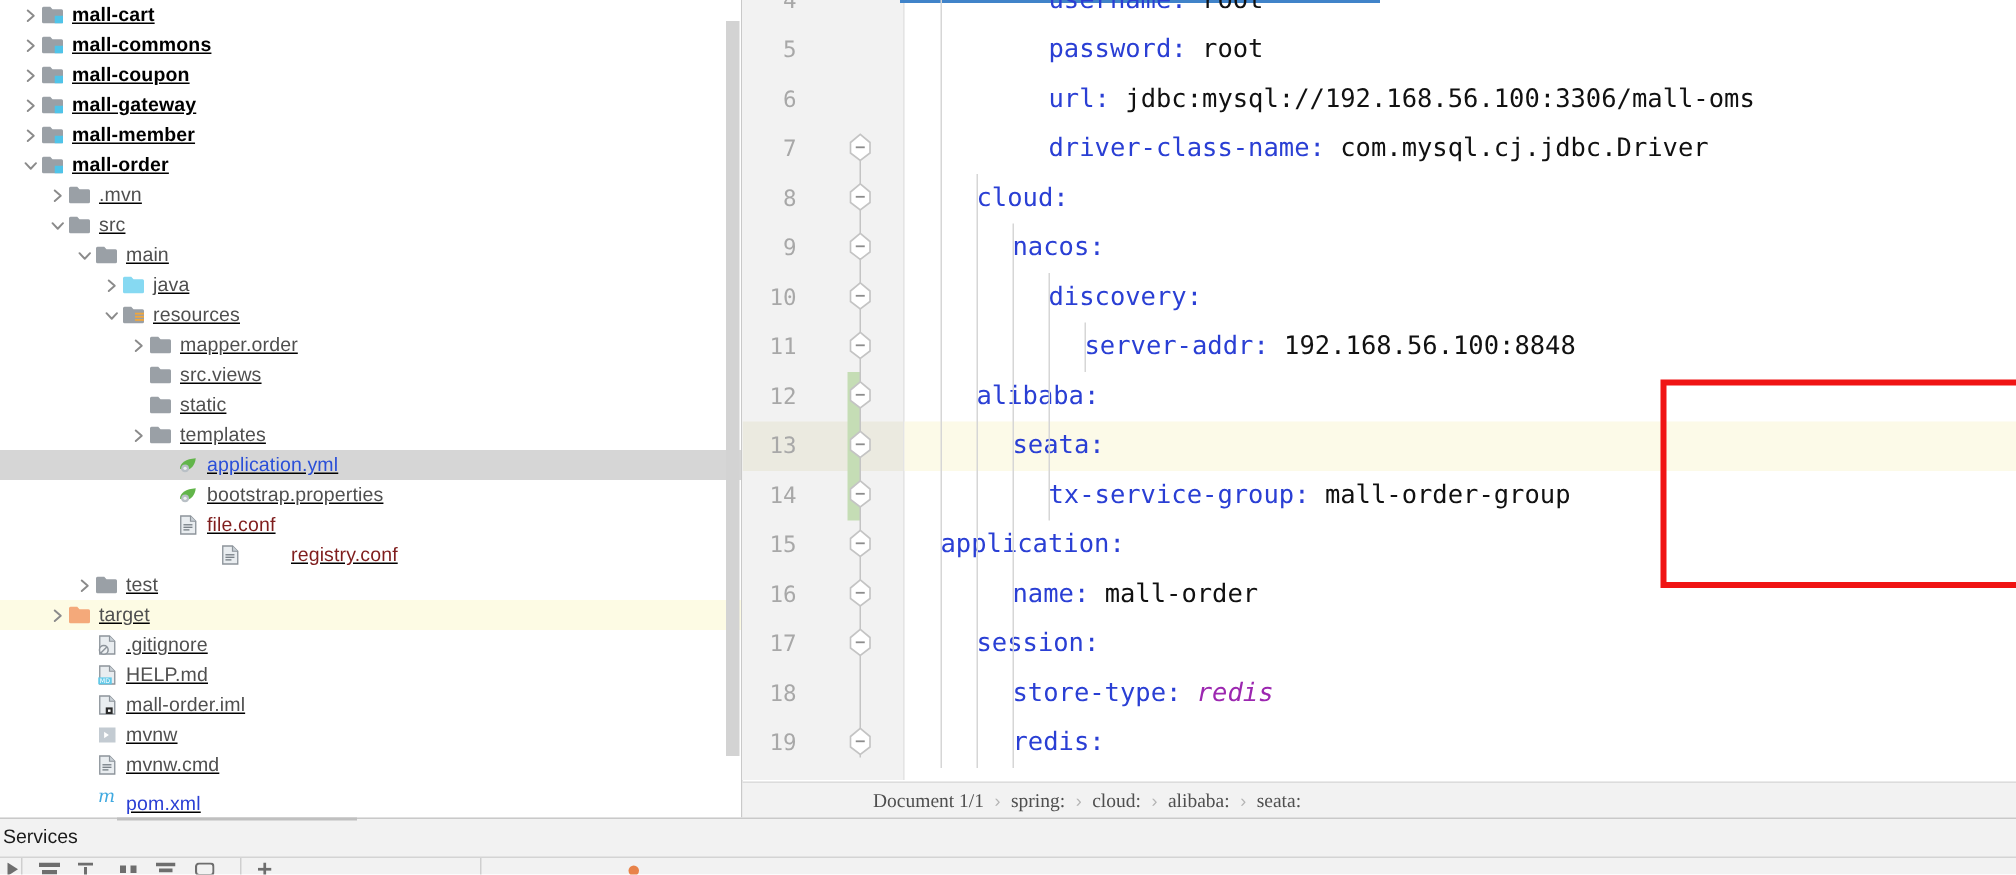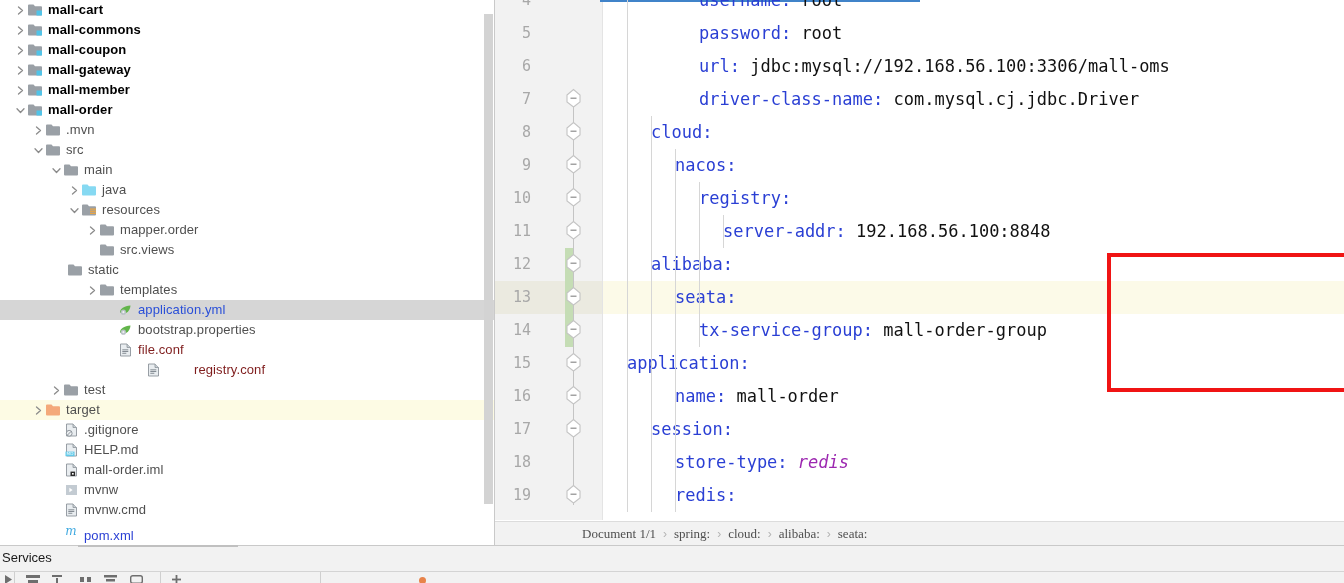--- a/index.html
+++ b/index.html
@@ -19,20 +19,21 @@
     overflow: hidden;
   }
   .tree { position: relative; width: 495px; padding-top: 0px; }
   .trow {
     position: relative;
     height: 20px; line-height: 20px;
     display: flex; align-items: center;
     white-space: nowrap;
     font-size: 13px;
     color: #000000;
+    text-decoration: underline;
   }
   .trow.sel   { background: #d6d6d6; }
   .trow.excl  { background: #fdfbe4; }
 
   .arrow {
     width: 13px; height: 20px; flex: 0 0 13px;
     display: flex; align-items: center; justify-content: center;
   }
   .arrow svg { display: block; }
   .ico {
@@ -377,21 +378,21 @@
           <span class="arrow">
             <svg width="9" height="9" viewBox="0 0 9 9"></svg>
           </span>
           <span class="ico">
             <svg width="16" height="14" viewBox="0 0 16 14">
               <path d="M0 2.5 A1 1 0 0 1 1 1.5 L5.5 1.5 L7 3.2 L13 3.2 A1 1 0 0 1 14 4.2 L14 11.5 A1 1 0 0 1 13 12.5 L1 12.5 A1 1 0 0 1 0 11.5 Z" fill="#9aa0a6"></path>
             </svg>
           </span>
           <span class="tlabel gray">src.views</span>
         </div>
-        <div class="trow" style="padding-left: 54px;">
+        <div class="trow" style="padding-left: 86px;">
           <span class="arrow">
             <svg width="9" height="9" viewBox="0 0 9 9"></svg>
           </span>
           <span class="ico">
             <svg width="16" height="14" viewBox="0 0 16 14">
               <path d="M0 2.5 A1 1 0 0 1 1 1.5 L5.5 1.5 L7 3.2 L13 3.2 A1 1 0 0 1 14 4.2 L14 11.5 A1 1 0 0 1 13 12.5 L1 12.5 A1 1 0 0 1 0 11.5 Z" fill="#9aa0a6"></path>
             </svg>
           </span>
           <span class="tlabel gray">static</span>
         </div>
@@ -648,21 +649,21 @@
     <div id="gutter-edge"></div>
     <div id="tab-underline"></div>
     <div id="code">
         <div class="lrow-hl" style="top: 281px; left: 0px; width: 741px;"></div>
         <div class="cline" style="top: -16px; left: 96px;"><span class="k">username</span><span class="k">: </span><span class="v">root</span></div>
         <div class="cline" style="top: 17px; left: 96px;"><span class="k">password</span><span class="k">: </span><span class="v">root</span></div>
         <div class="cline" style="top: 50px; left: 96px;"><span class="k">url</span><span class="k">: </span><span class="v">jdbc:mysql://192.168.56.100:3306/mall-oms</span></div>
         <div class="cline" style="top: 83px; left: 96px;"><span class="k">driver-class-name</span><span class="k">: </span><span class="v">com.mysql.cj.jdbc.Driver</span></div>
         <div class="cline" style="top: 116px; left: 48px;"><span class="k">cloud</span><span class="k">:</span></div>
         <div class="cline" style="top: 149px; left: 72px;"><span class="k">nacos</span><span class="k">:</span></div>
-        <div class="cline" style="top: 182px; left: 96px;"><span class="k">registry</span><span class="k">:</span></div>
+        <div class="cline" style="top: 182px; left: 96px;"><span class="k">discovery</span><span class="k">:</span></div>
         <div class="cline" style="top: 215px; left: 120px;"><span class="k">server-addr</span><span class="k">: </span><span class="v">192.168.56.100:8848</span></div>
         <div class="cline" style="top: 248px; left: 48px;"><span class="k">alibaba</span><span class="k">:</span></div>
         <div class="cline" style="top: 281px; left: 72px;"><span class="k">seata</span><span class="k">:</span></div>
         <div class="cline" style="top: 314px; left: 96px;"><span class="k">tx-service-group</span><span class="k">: </span><span class="v">mall-order-group</span></div>
         <div class="cline" style="top: 347px; left: 24px;"><span class="k">application</span><span class="k">:</span></div>
         <div class="cline" style="top: 380px; left: 72px;"><span class="k">name</span><span class="k">: </span><span class="v">mall-order</span></div>
         <div class="cline" style="top: 413px; left: 48px;"><span class="k">session</span><span class="k">:</span></div>
         <div class="cline" style="top: 446px; left: 72px;"><span class="k">store-type</span><span class="k">: </span><span class="enm">redis</span></div>
         <div class="cline" style="top: 479px; left: 72px;"><span class="k">redis</span><span class="k">:</span></div>
         <div class="indent-guide" style="left: 24px; top: -16px; height: 528px;"></div>

